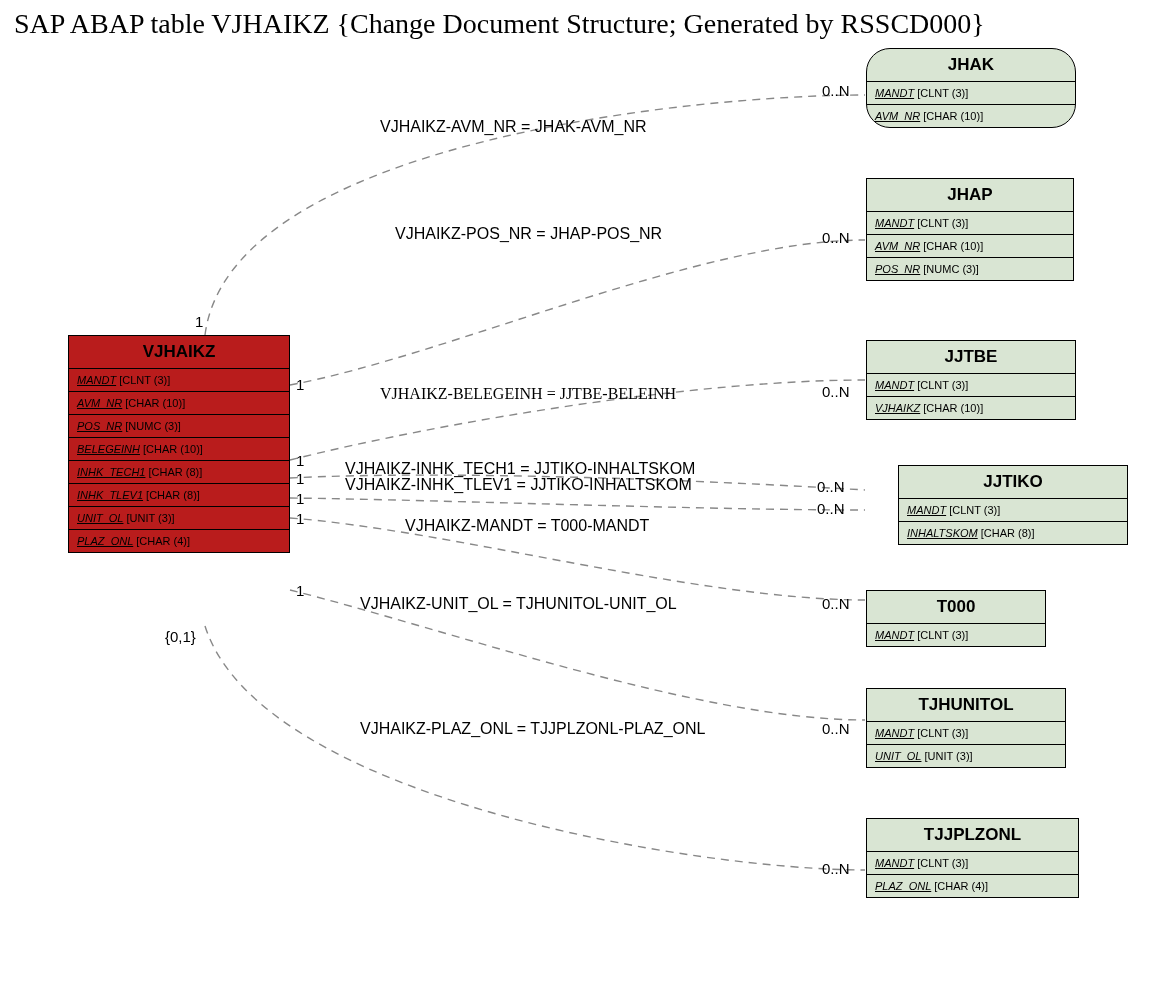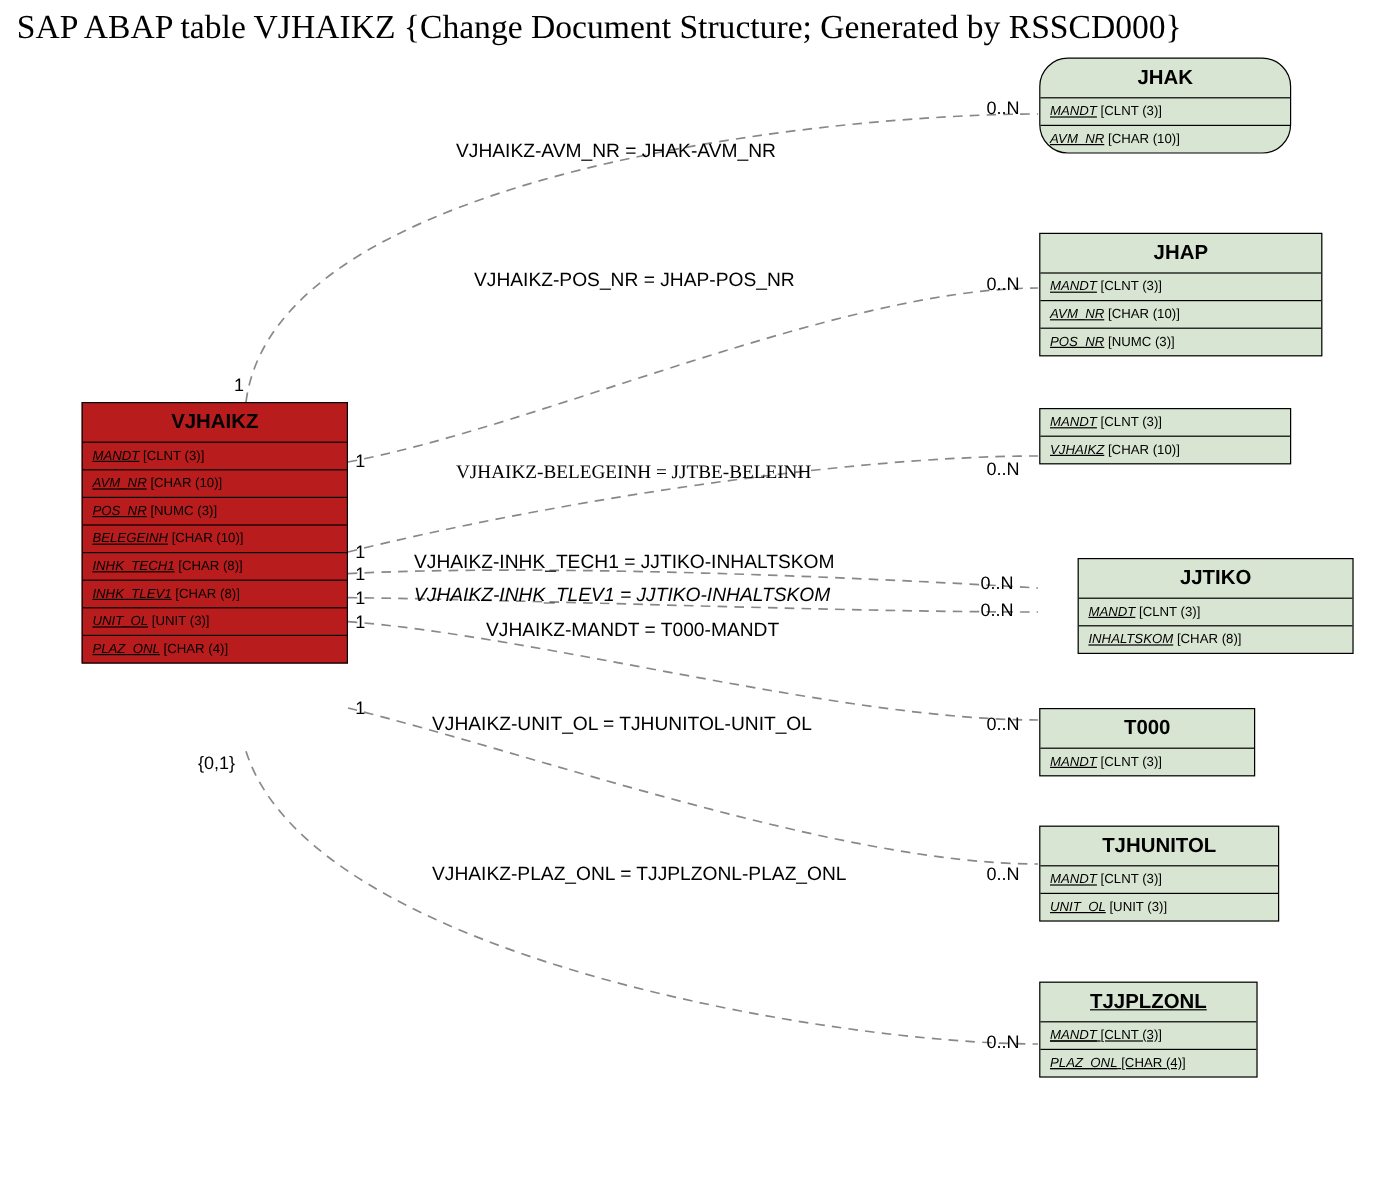--- a/index.html
+++ b/index.html
@@ -97,28 +97,29 @@
   <div class="row"><span class="fname">UNIT_OL</span> <span>[UNIT (3)]</span></div>
   <div class="row"><span class="fname">PLAZ_ONL</span> <span>[CHAR (4)]</span></div>
 </div>
 
 <div class="entity" style="left:866px; top:48px; width:210px;border-radius:24px;">
   <div class="ename">JHAK</div>
   <div class="row"><span class="fname">MANDT</span> <span>[CLNT (3)]</span></div>
   <div class="row"><span class="fname">AVM_NR</span> <span>[CHAR (10)]</span></div>
 </div>
 
-<div class="entity" style="left:866px; top:178px; width:236px;margin-top:16px;">
+<div class="entity" style="left:866px; top:178px; width:208px;">
   <div class="ename">JHAP</div>
   <div class="row"><span class="fname">MANDT</span> <span>[CLNT (3)]</span></div>
   <div class="row"><span class="fname">AVM_NR</span> <span>[CHAR (10)]</span></div>
   <div class="row"><span class="fname">POS_NR</span> <span>[NUMC (3)]</span></div>
 </div>
 
 <div class="entity" style="left:866px; top:340px; width:210px;">
+  <div class="ename">JJTBE</div>
   <div class="row"><span class="fname">MANDT</span> <span>[CLNT (3)]</span></div>
   <div class="row"><span class="fname">VJHAIKZ</span> <span>[CHAR (10)]</span></div>
 </div>
 
 <div class="entity" style="left:866px; top:465px; width:230px;margin-left:32px;">
   <div class="ename">JJTIKO</div>
   <div class="row"><span class="fname">MANDT</span> <span>[CLNT (3)]</span></div>
   <div class="row"><span class="fname">INHALTSKOM</span> <span>[CHAR (8)]</span></div>
 </div>
 
@@ -126,31 +127,31 @@
   <div class="ename">T000</div>
   <div class="row"><span class="fname">MANDT</span> <span>[CLNT (3)]</span></div>
 </div>
 
 <div class="entity" style="left:866px; top:688px; width:200px;">
   <div class="ename">TJHUNITOL</div>
   <div class="row"><span class="fname">MANDT</span> <span>[CLNT (3)]</span></div>
   <div class="row"><span class="fname">UNIT_OL</span> <span>[UNIT (3)]</span></div>
 </div>
 
-<div class="entity" style="left:866px; top:818px; width:182px;text-decoration:underline;">
+<div class="entity" style="left:866px; top:818px; width:213px;">
   <div class="ename">TJJPLZONL</div>
   <div class="row"><span class="fname">MANDT</span> <span>[CLNT (3)]</span></div>
   <div class="row"><span class="fname">PLAZ_ONL</span> <span>[CHAR (4)]</span></div>
 </div>
 
 <div class="label" style="left:380px; top:70px;margin-top:48px;">VJHAIKZ-AVM_NR = JHAK-AVM_NR</div>
 <div class="label" style="left:395px; top:225px;">VJHAIKZ-POS_NR = JHAP-POS_NR</div>
 <div class="label" style="left:380px; top:385px;font-family:Liberation Serif, serif;">VJHAIKZ-BELEGEINH = JJTBE-BELEINH</div>
 <div class="label" style="left:345px; top:460px;">VJHAIKZ-INHK_TECH1 = JJTIKO-INHALTSKOM</div>
-<div class="label" style="left:345px; top:488px;font-style:italic;">VJHAIKZ-INHK_TLEV1 = JJTIKO-INHALTSKOM</div>
+<div class="label" style="left:345px; top:476px;">VJHAIKZ-INHK_TLEV1 = JJTIKO-INHALTSKOM</div>
 <div class="label" style="left:405px; top:517px;">VJHAIKZ-MANDT = T000-MANDT</div>
 <div class="label" style="left:360px; top:595px;">VJHAIKZ-UNIT_OL = TJHUNITOL-UNIT_OL</div>
 <div class="label" style="left:360px; top:720px;">VJHAIKZ-PLAZ_ONL = TJJPLZONL-PLAZ_ONL</div>
 
 <div class="card" style="left:195px; top:313px;">1</div>
 <div class="card" style="left:296px; top:376px;">1</div>
 <div class="card" style="left:296px; top:452px;">1</div>
 <div class="card" style="left:296px; top:470px;">1</div>
 <div class="card" style="left:296px; top:490px;">1</div>
 <div class="card" style="left:296px; top:510px;">1</div>

